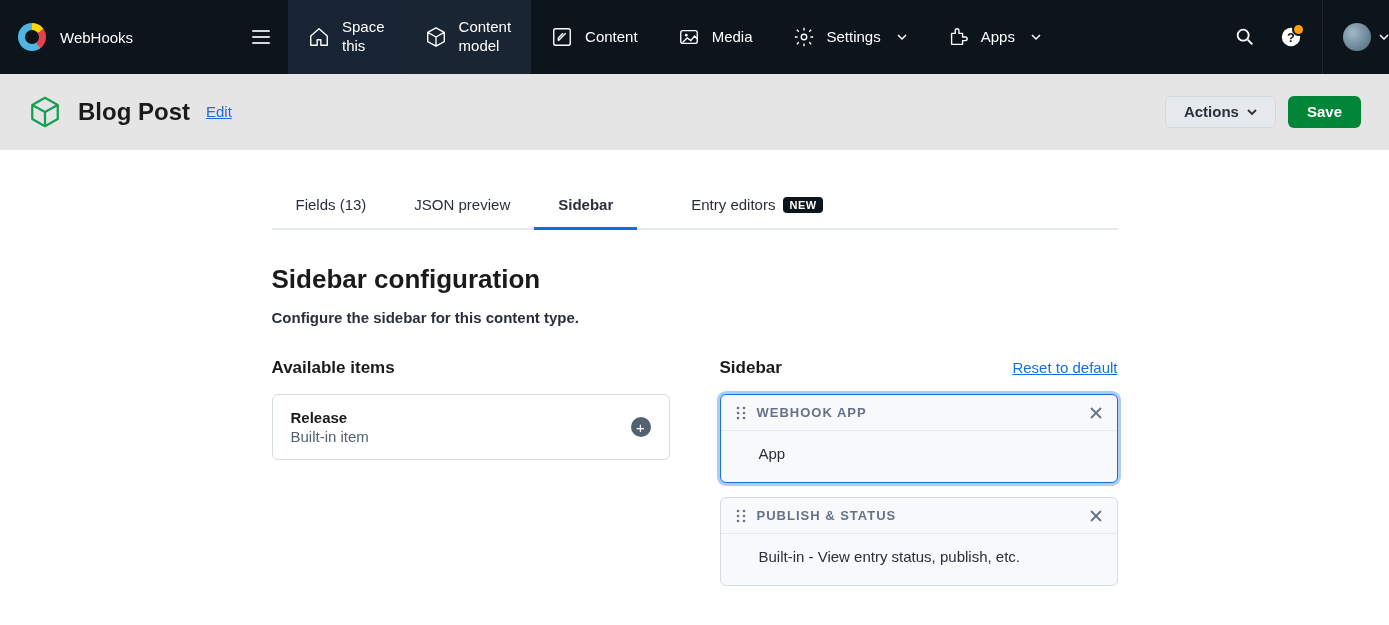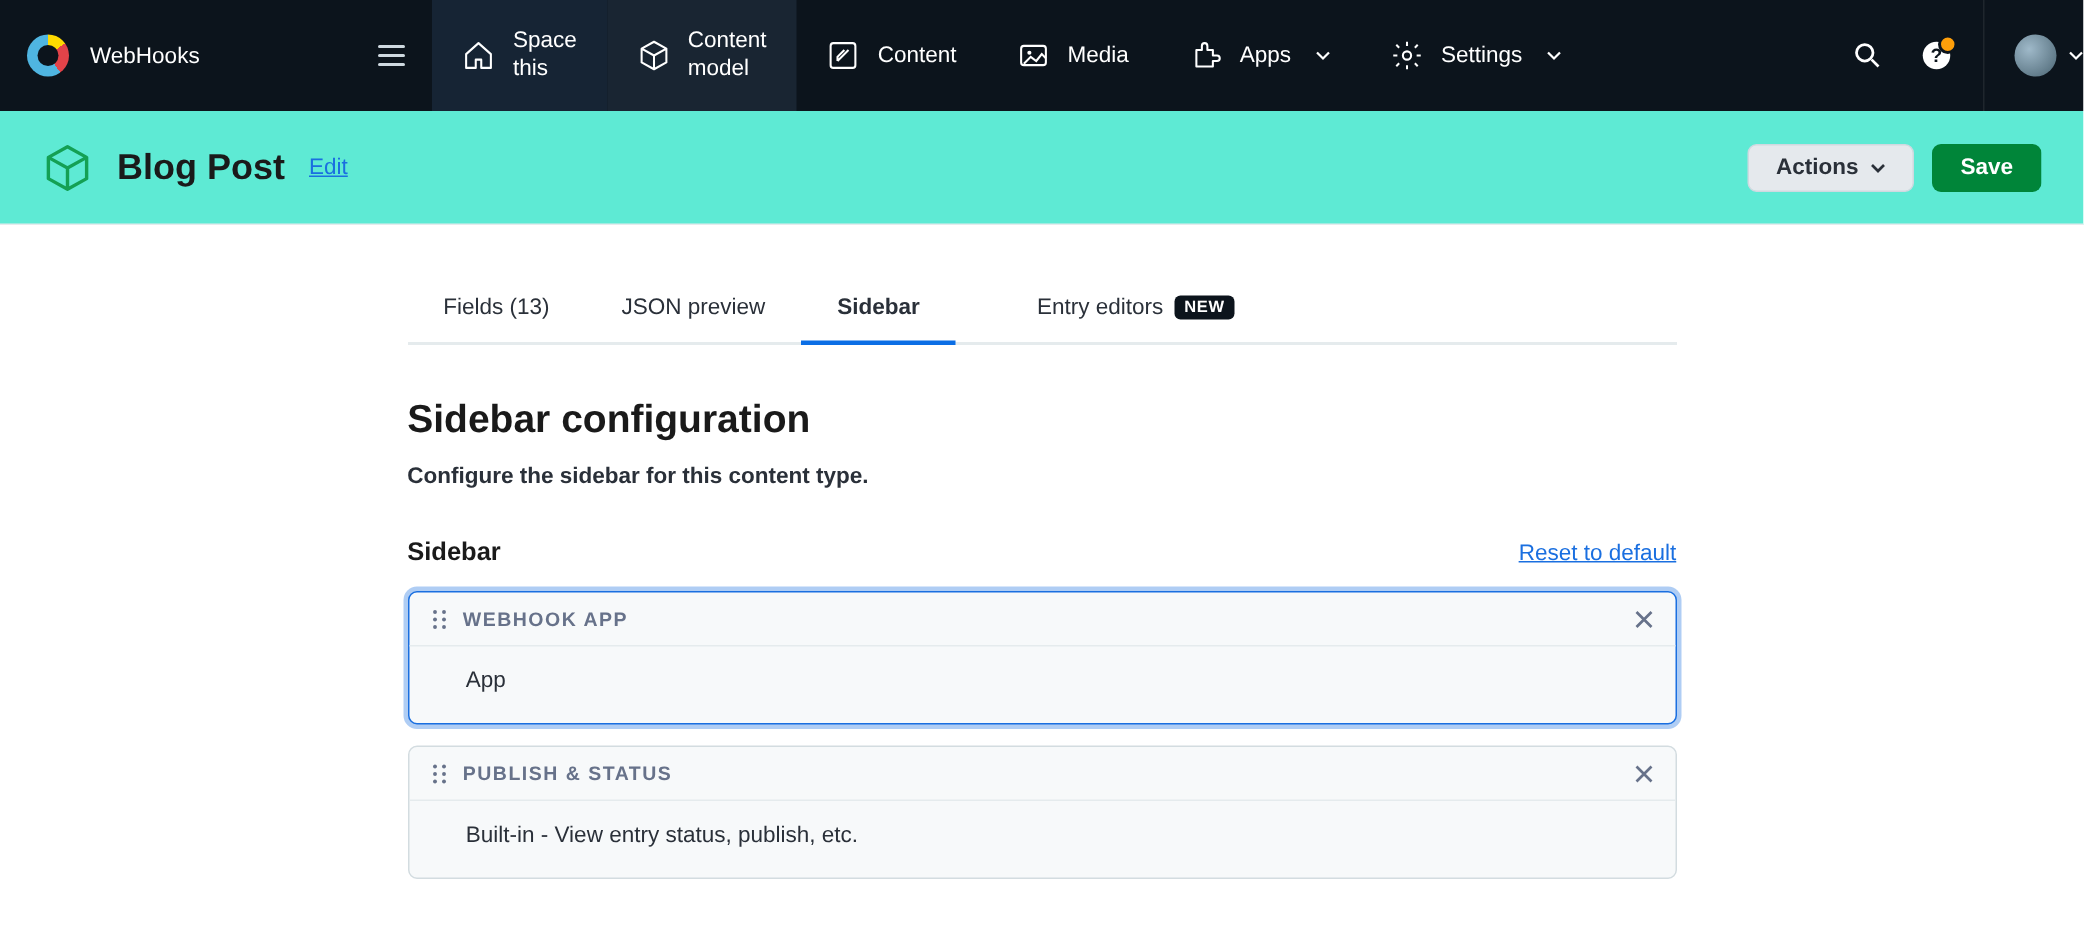--- a/index.html
+++ b/index.html
@@ -76,21 +76,21 @@
       width: 28px; height: 28px; border-radius: 50%;
       background: radial-gradient(circle at 35% 35%, #9fb9c9, #4a6472);
     }
 
     
     .subheader {
       height: 76px;
       border-bottom: 1px solid #e5ebed;
       display: flex; align-items: center; justify-content: space-between;
       padding: 0 28px;
-      background: #5eead4;
+      background: #e5e5e5;
     }
     .subheader-left { display: flex; align-items: center; gap: 16px; }
     .cube-icon { width: 34px; height: 34px; color: #14a054; }
     .page-title { font-size: 24px; font-weight: 700; color: #1a1a1a; }
     .edit-link { font-size: 15px; color: #1a6fe0; text-decoration: underline; cursor: pointer; }
     .subheader-right { display: flex; gap: 12px; }
     .btn {
       height: 32px; padding: 0 18px; border-radius: 6px;
       font-size: 15px; font-weight: 600; cursor: pointer;
       display: flex; align-items: center; gap: 8px;
@@ -222,34 +222,34 @@
     <svg class="nav-icon" viewBox="0 0 24 24">
       <rect x="3" y="5" width="18" height="14" rx="2" fill="none" stroke="#fff" stroke-width="1.5"></rect>
       <circle cx="9" cy="10" r="1.5" fill="#fff"></circle>
       <path d="M5 18 L10 13 L14 16 L18 11 L21 14" fill="none" stroke="#fff" stroke-width="1.5"></path>
     </svg>
     <span>Media</span>
   </div>
 
   <div class="topnav-item">
     <svg class="nav-icon" viewBox="0 0 24 24">
-      <path d="M5 8 H9 V5 A2 2 0 0 1 13 5 V8 H17 V12 H20 A2 2 0 0 1 20 16 H17 V20 H5 Z" fill="none" stroke="#fff" stroke-width="1.5" stroke-linejoin="round"></path>
-    </svg>
-    <span>Apps</span>
+      <circle cx="12" cy="12" r="3" fill="none" stroke="#fff" stroke-width="1.5"></circle>
+      <path d="M12 2 V5 M12 19 V22 M4.2 4.2 L6.3 6.3 M17.7 17.7 L19.8 19.8 M2 12 H5 M19 12 H22 M4.2 19.8 L6.3 17.7 M17.7 6.3 L19.8 4.2" stroke="#fff" stroke-width="1.5"></path>
+    </svg>
+    <span>Settings</span>
     <svg class="caret-svg caret" viewBox="0 0 10 10">
         <path d="M1 3 L5 7 L9 3" fill="none" stroke="#fff" stroke-width="1.5"></path>
       </svg>
   </div>
 
   <div class="topnav-item">
     <svg class="nav-icon" viewBox="0 0 24 24">
-      <circle cx="12" cy="12" r="3" fill="none" stroke="#fff" stroke-width="1.5"></circle>
-      <path d="M12 2 V5 M12 19 V22 M4.2 4.2 L6.3 6.3 M17.7 17.7 L19.8 19.8 M2 12 H5 M19 12 H22 M4.2 19.8 L6.3 17.7 M17.7 6.3 L19.8 4.2" stroke="#fff" stroke-width="1.5"></path>
-    </svg>
-    <span>Settings</span>
+      <path d="M5 8 H9 V5 A2 2 0 0 1 13 5 V8 H17 V12 H20 A2 2 0 0 1 20 16 H17 V20 H5 Z" fill="none" stroke="#fff" stroke-width="1.5" stroke-linejoin="round"></path>
+    </svg>
+    <span>Apps</span>
     <svg class="caret-svg caret" viewBox="0 0 10 10">
         <path d="M1 3 L5 7 L9 3" fill="none" stroke="#fff" stroke-width="1.5"></path>
       </svg>
   </div>
 
   <div class="topnav-spacer"></div>
 
   <div class="topnav-right">
     <svg class="icon-btn" viewBox="0 0 24 24">
       <circle cx="10" cy="10" r="6" fill="none" stroke="#fff" stroke-width="2"></circle>
@@ -308,20 +308,32 @@
     </div>
   </div>
 
   <div class="section-head">
     <div class="section-title">Sidebar configuration</div>
     <div class="section-sub">Configure the sidebar for this content type.</div>
   </div>
 
   <div class="columns">
 
+    <div class="col">
+      <div class="col-head">
+        <div class="col-title">Available items</div>
+      </div>
+      <div class="avail-card">
+        <div>
+          <div class="name">Release</div>
+          <div class="sub">Built-in item</div>
+        </div>
+        <div class="add-circle">+</div>
+      </div>
+    </div>
 
     <div class="col">
       <div class="col-head">
         <div class="col-title">Sidebar</div>
         <a class="reset-link">Reset to default</a>
       </div>
 
       <div class="sidebar-card selected">
         <div class="sidebar-card-head">
           <svg class="drag-handle" viewBox="0 0 12 14">

